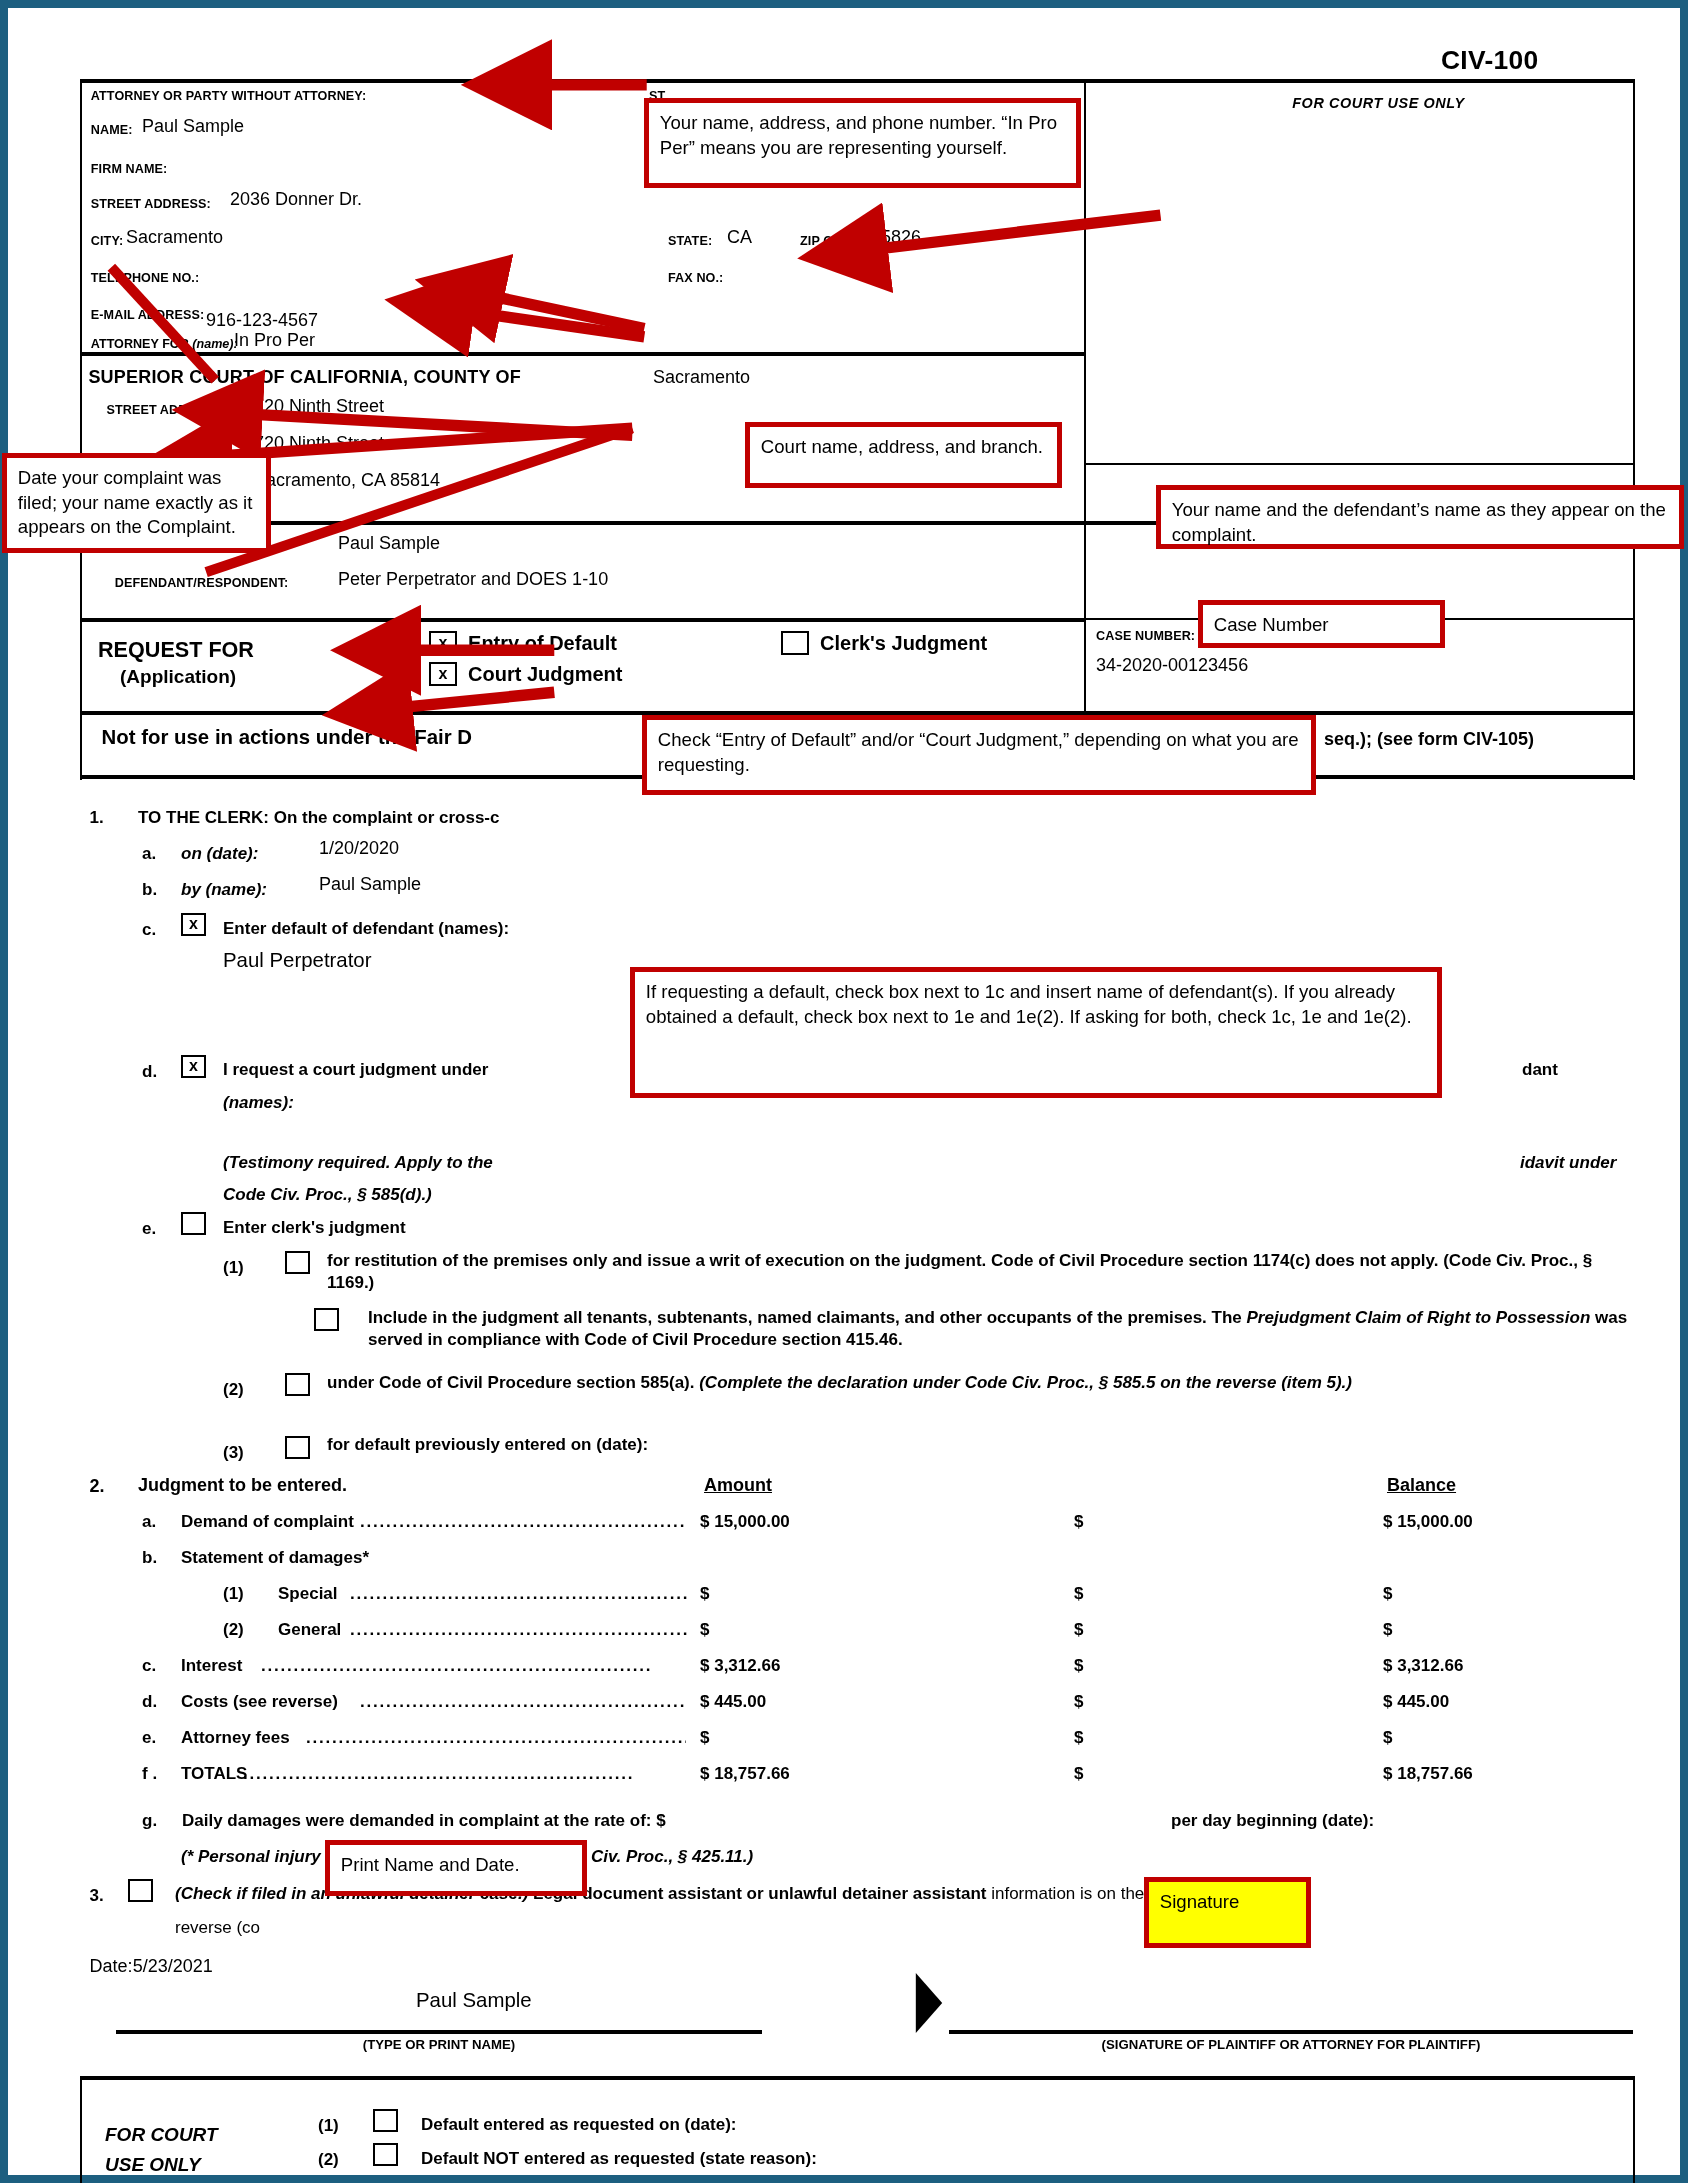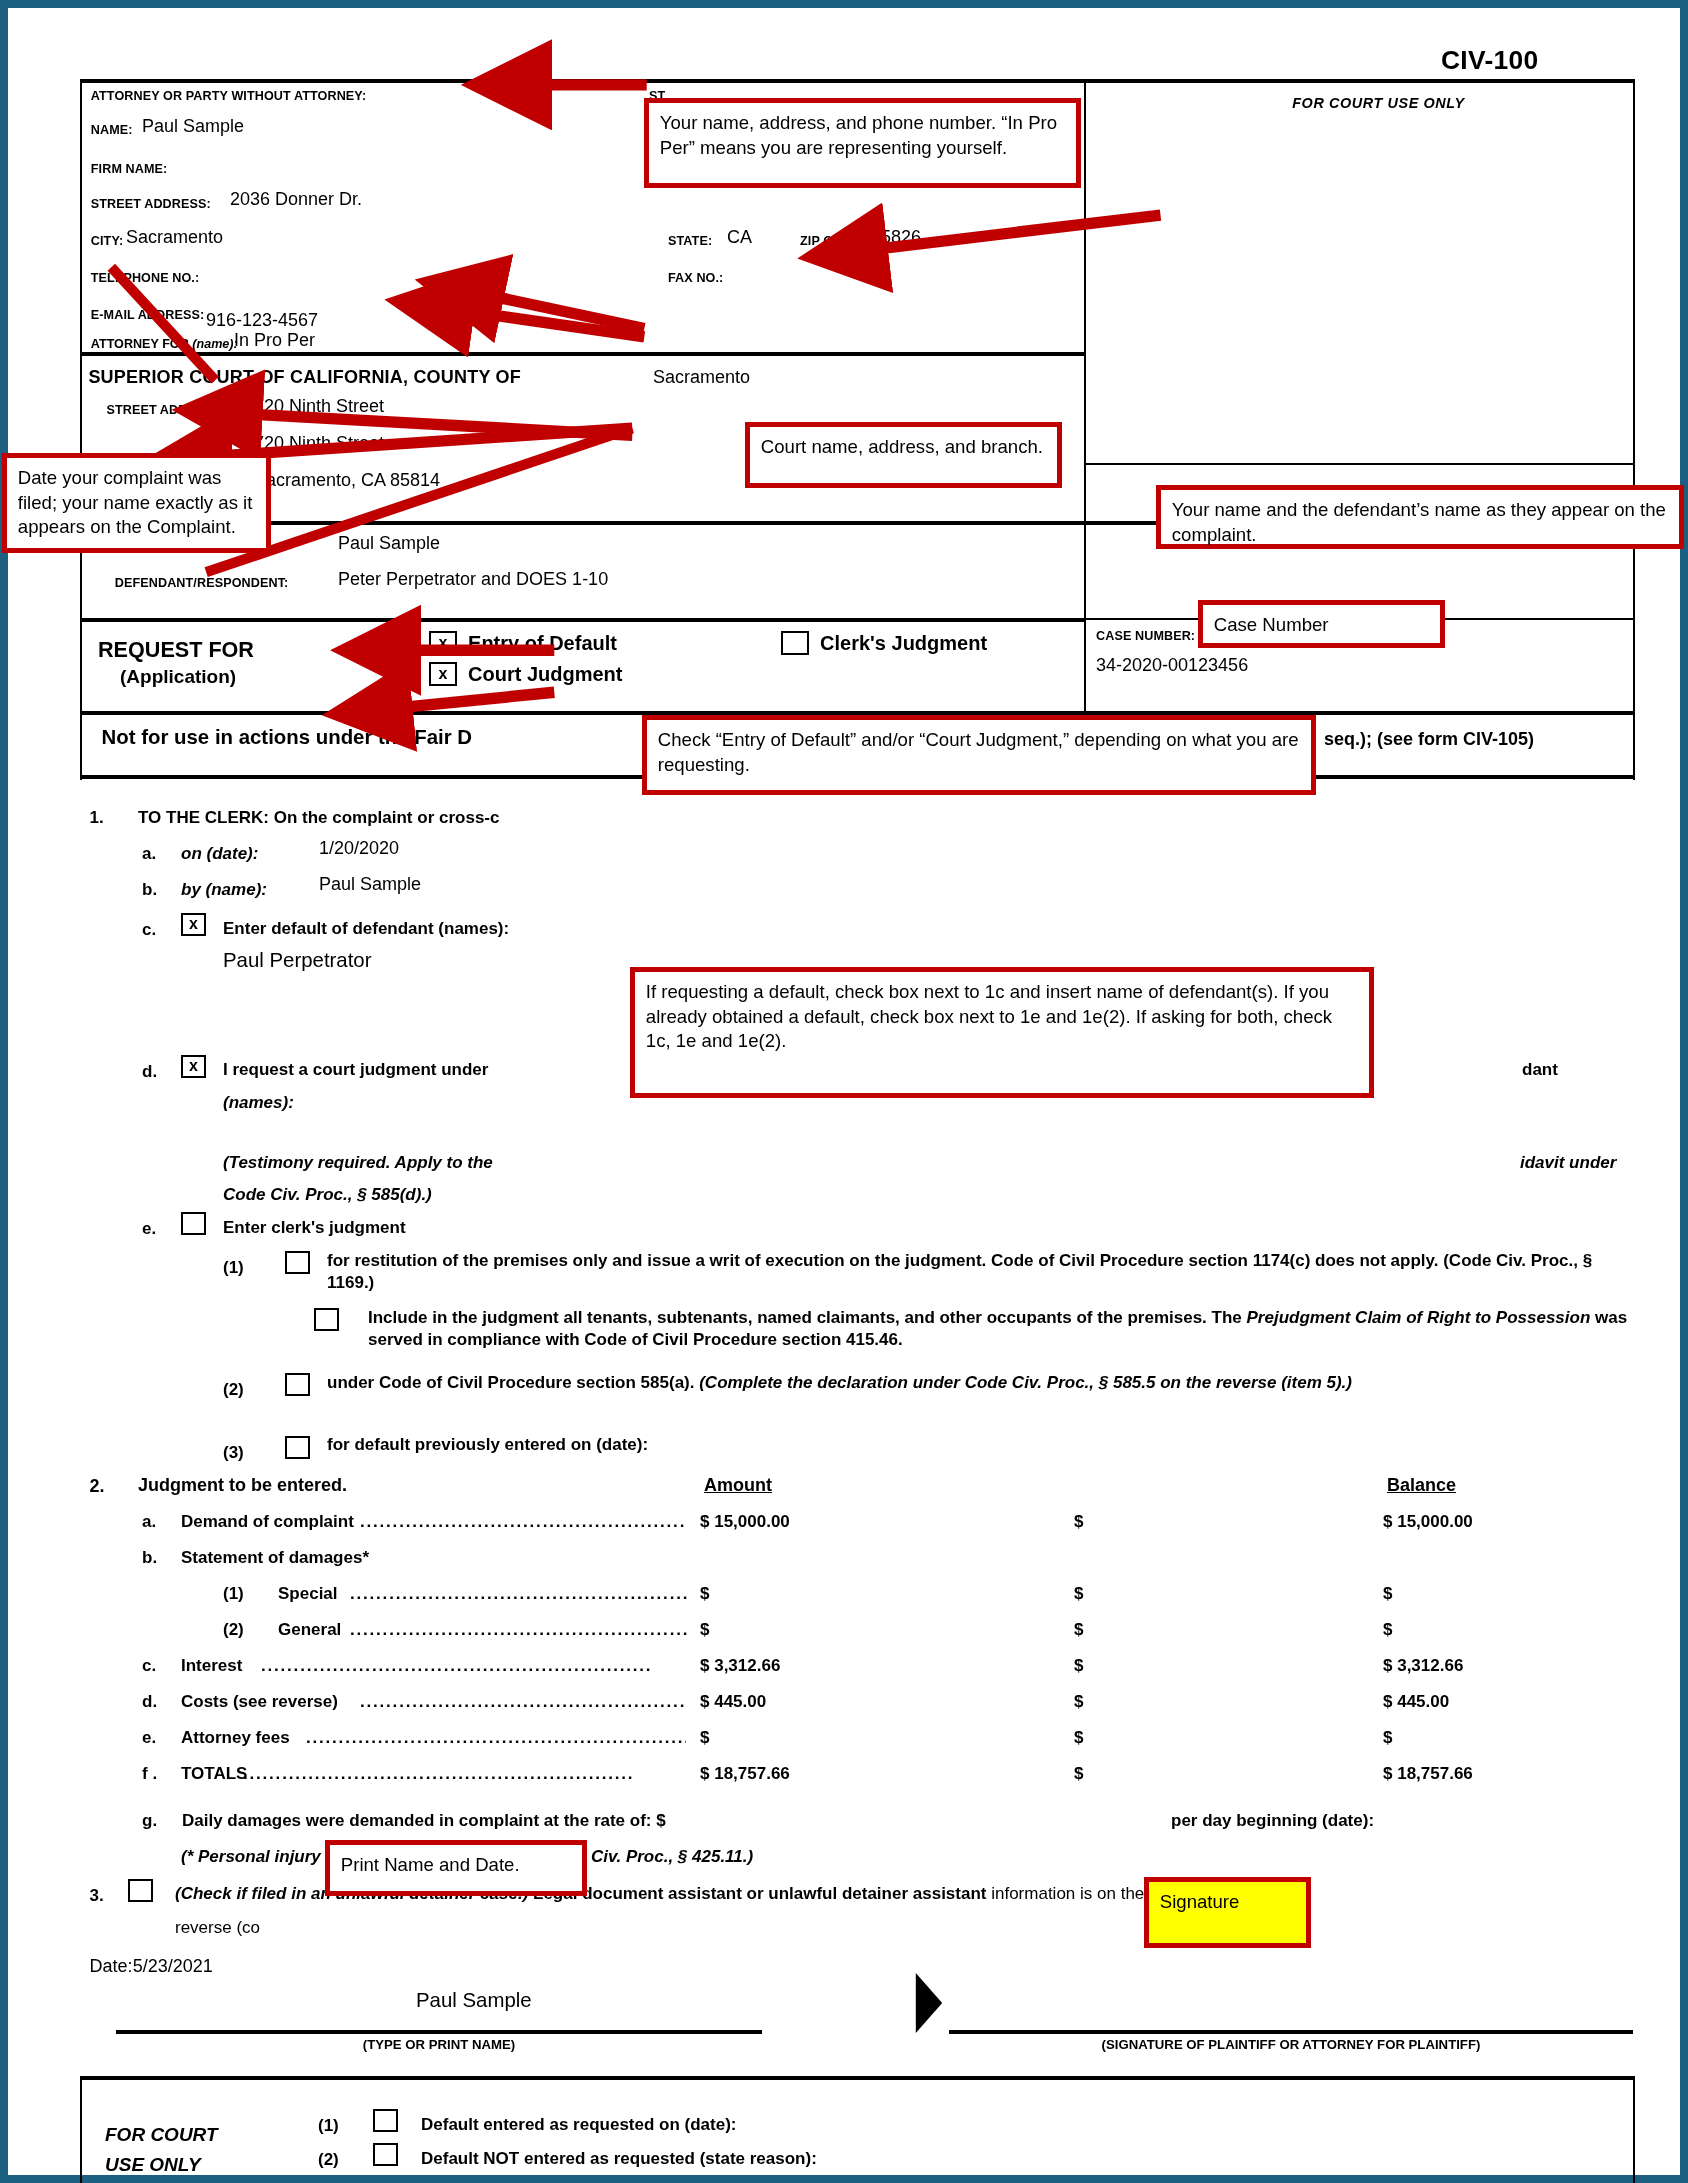--- a/index.html
+++ b/index.html
@@ -342,21 +342,21 @@
 <div class="anno" style="left:737px;top:414px;width:317px;height:66px;">Court name, address, and branch.</div>
 
 <div class="anno" style="left:-6px;top:445px;width:269px;height:100px;">Date your complaint was filed; your name exactly as it appears on the Complaint.</div>
 
 <div class="anno" style="left:1148px;top:477px;width:528px;height:64px;">Your name and the defendant’s name as they appear on the complaint.</div>
 
 <div class="anno" style="left:1190px;top:592px;width:247px;height:48px;">Case Number</div>
 
 <div class="anno" style="left:634px;top:707px;width:674px;height:80px;">Check “Entry of Default” and/or “Court Judgment,” depending on what you are requesting.</div>
 
-<div class="anno" style="left:622px;top:959px;width:744px;height:131px;">If requesting a default, check box next to 1c and insert name of defendant(s). If you already obtained a default, check box next to 1e and 1e(2). If asking for both, check 1c, 1e and 1e(2).</div>
+<div class="anno" style="left:622px;top:959px;width:812px;height:131px;">If requesting a default, check box next to 1c and insert name of defendant(s). If you already obtained a default, check box next to 1e and 1e(2). If asking for both, check 1c, 1e and 1e(2).</div>
 
 
 <div class="anno" style="left:317px;top:1832px;width:262px;height:56px;">Print Name and Date.</div>
 
 <div class="anno yellow" style="left:1136px;top:1869px;width:167px;height:71px;">Signature</div>
 
 </div>
 
 
 </body></html>

